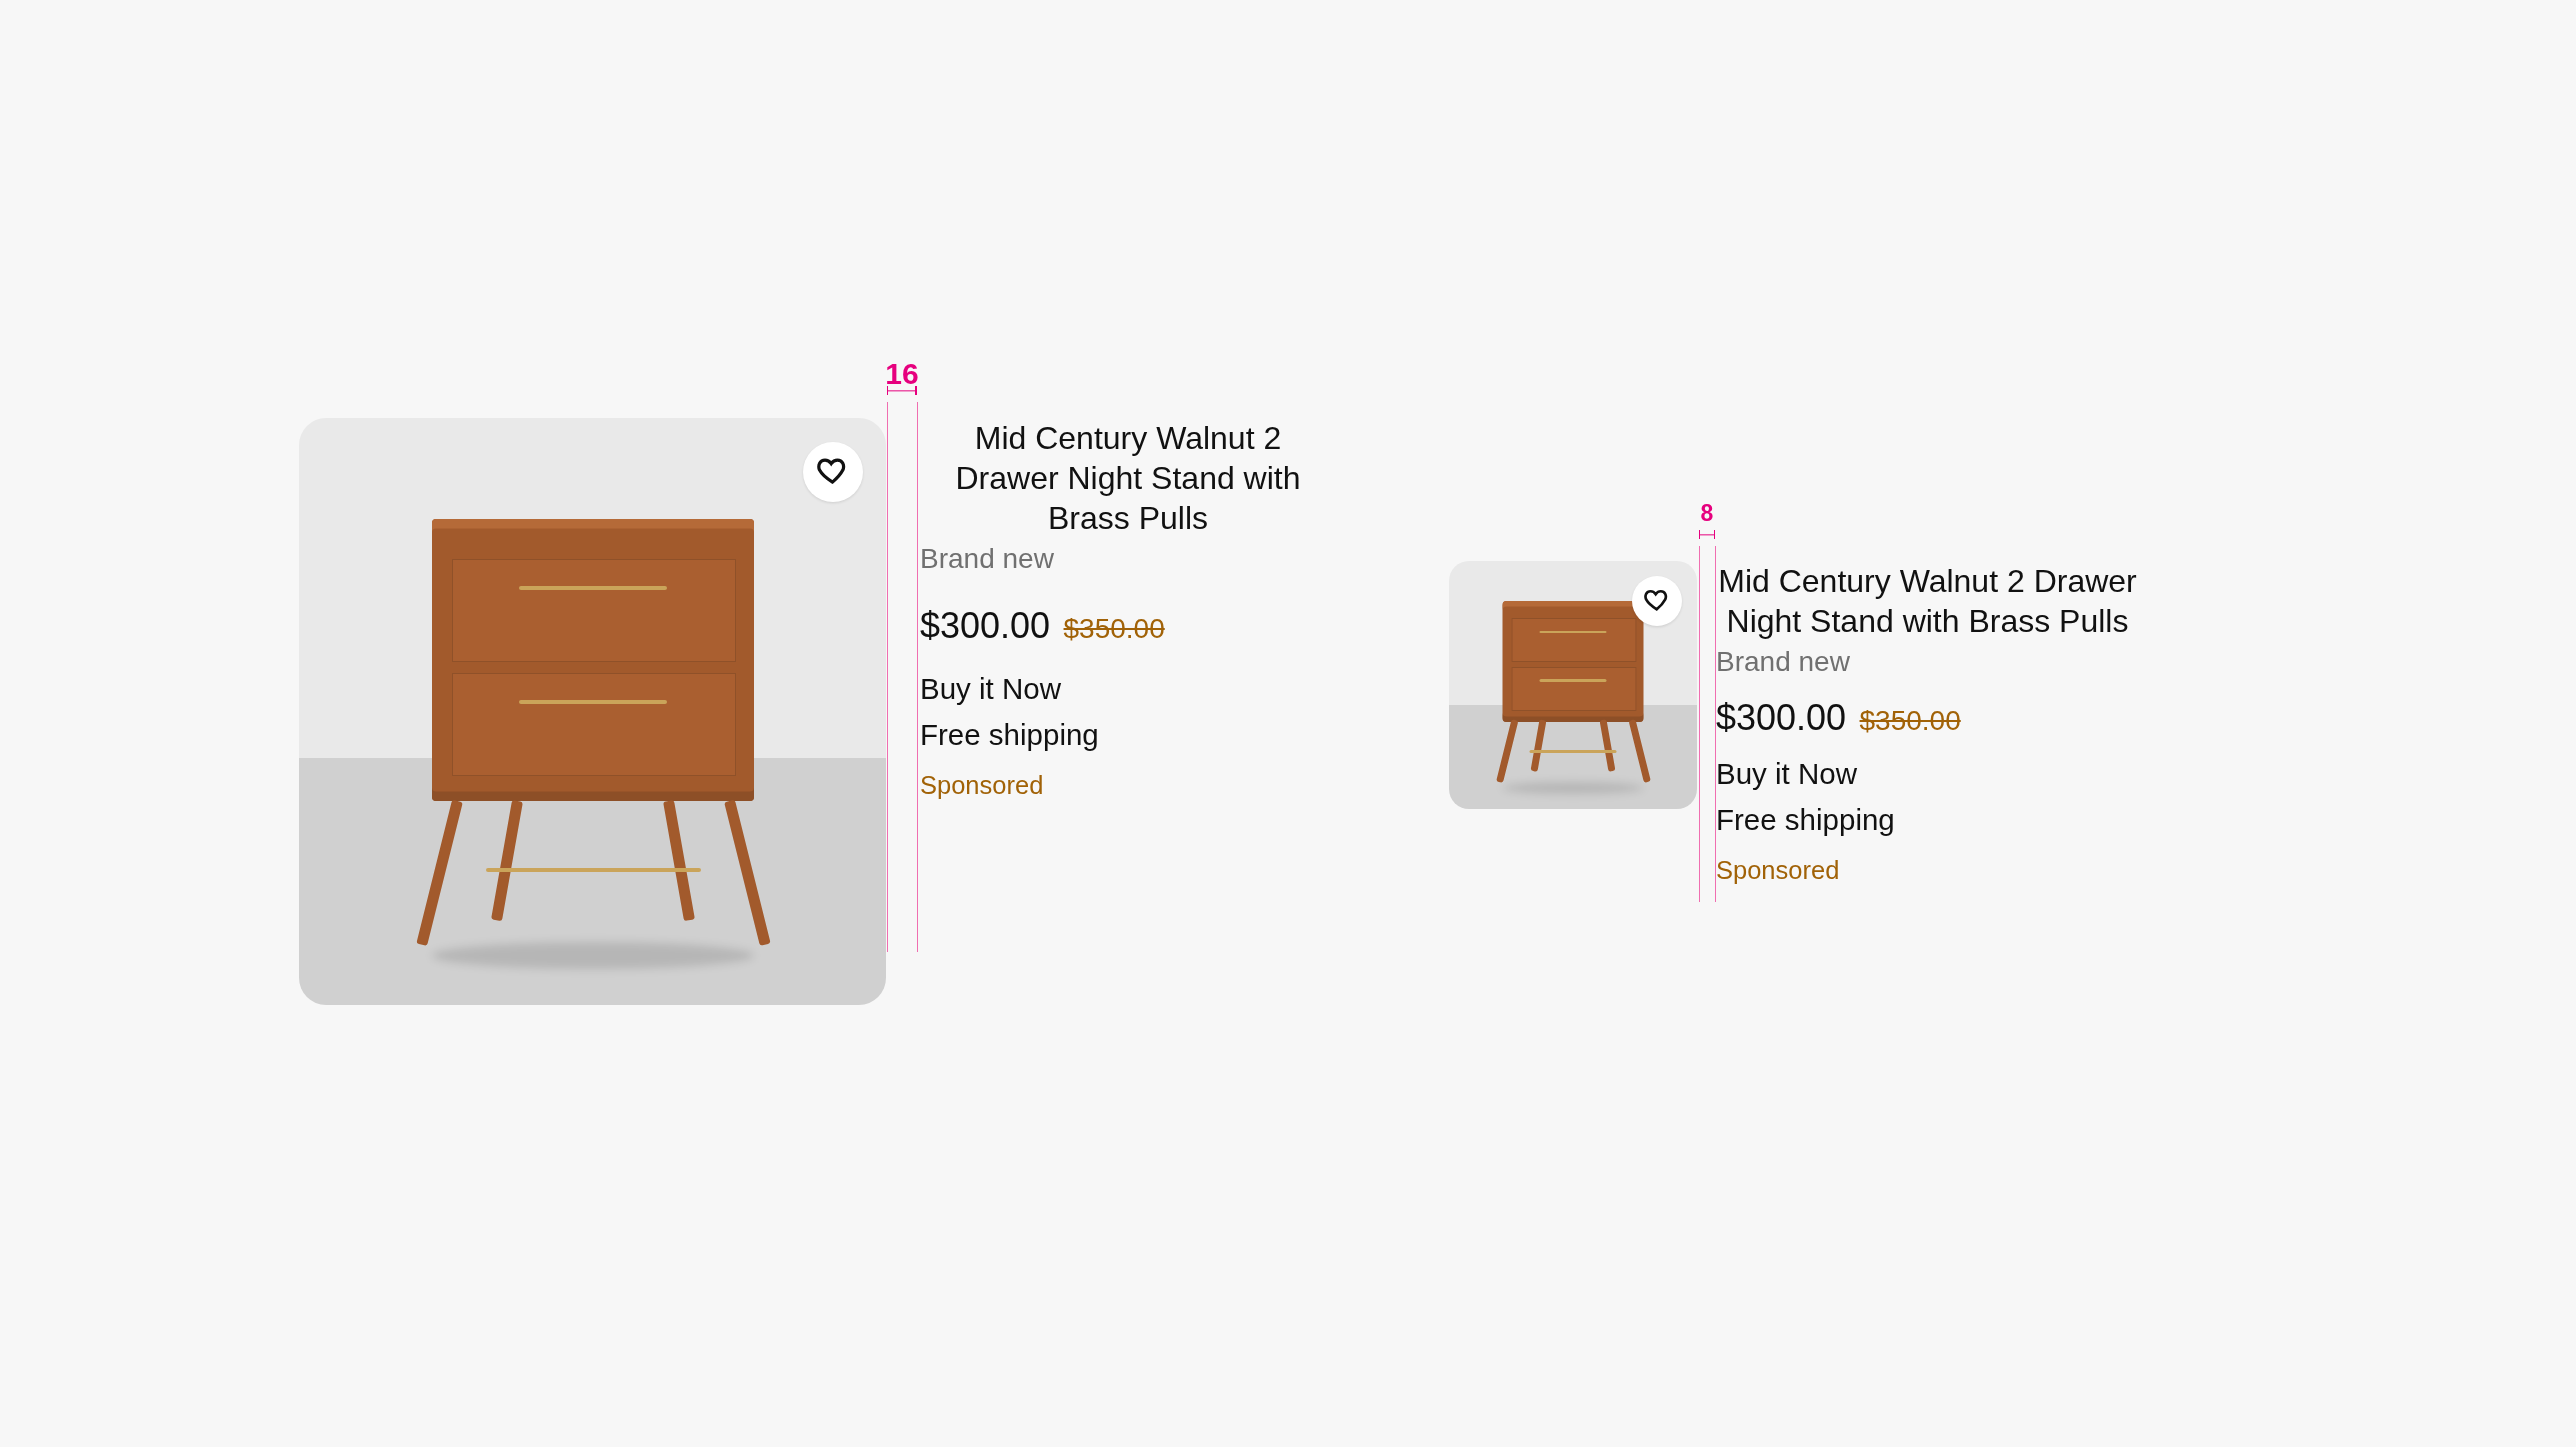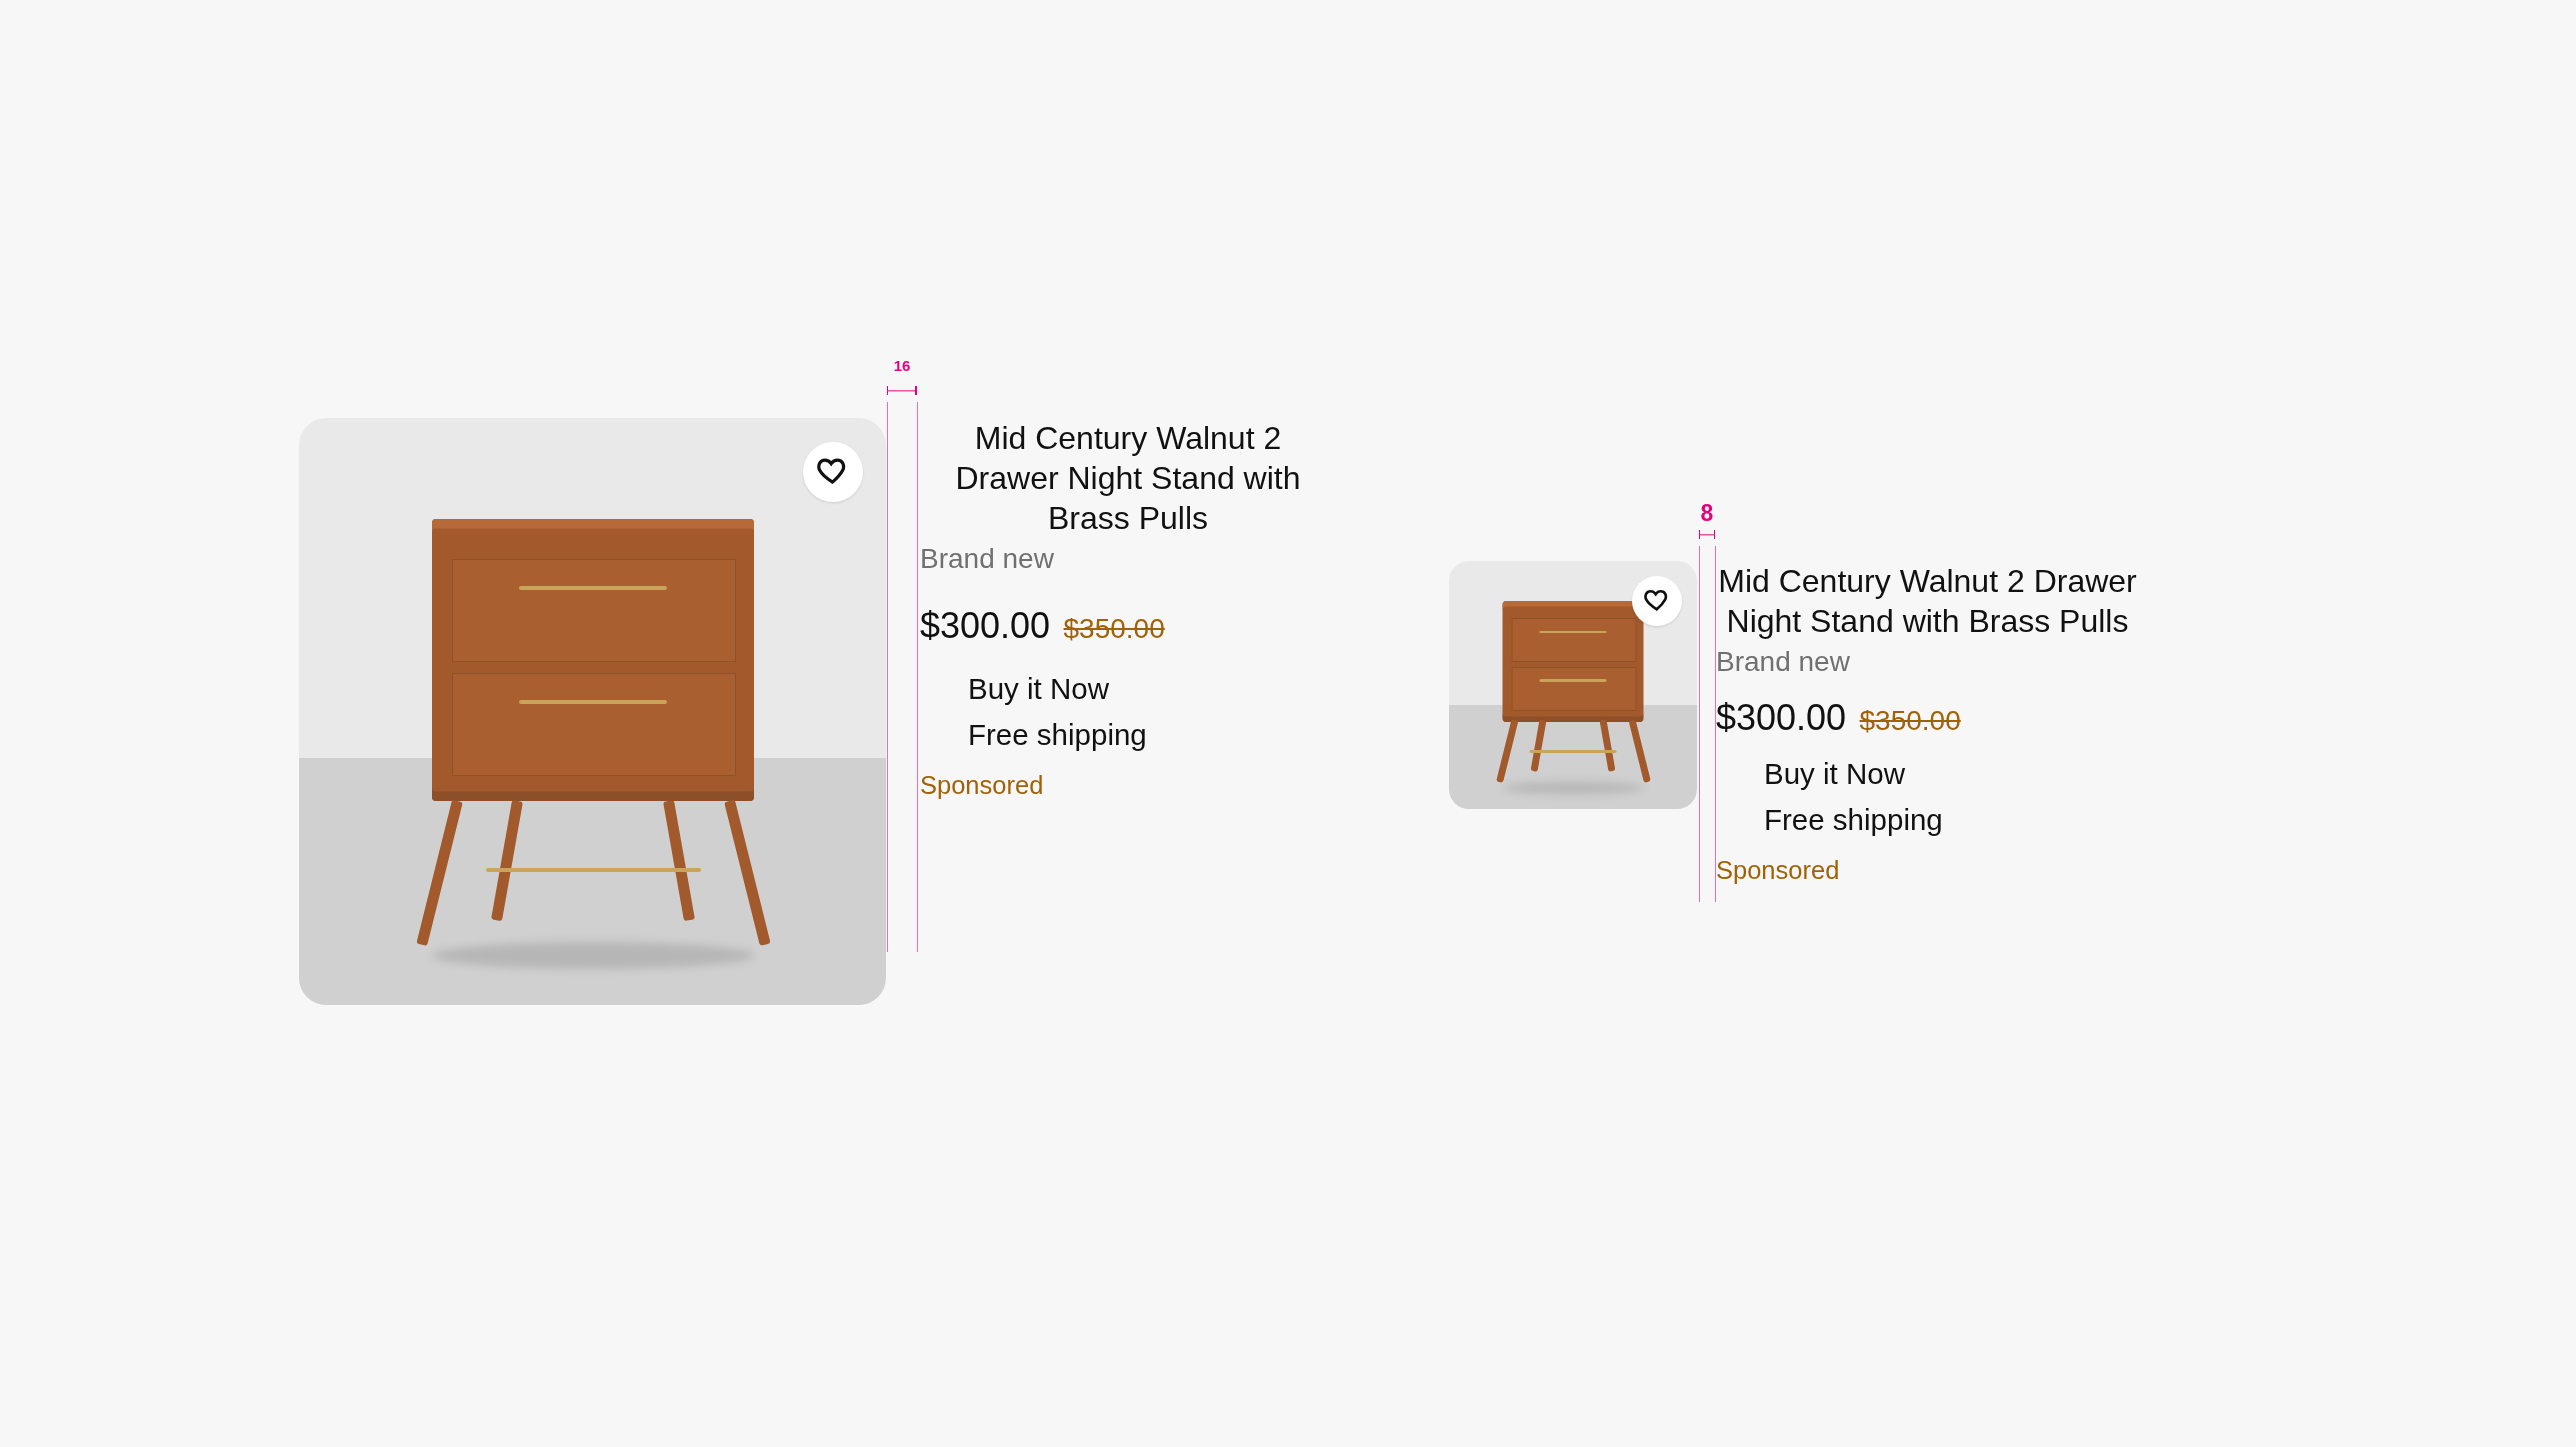--- a/index.html
+++ b/index.html
@@ -89,21 +89,21 @@
     display: flex;
     flex-direction: column;
     line-height: 1.25;
   }
   .title      { color:#111;text-align:center; }
   .condition  { color:#707070; }
   .price-row  { display:flex; align-items:baseline; }
   .price      { color:#111; font-weight:400; }
   .was        { color:#a16207; text-decoration:line-through; }
   .buynow,
-  .shipping   { color:#111;margin-left:48px; }
+  .shipping   { color:#111; }
   .sponsored  { color:#a16207; }
 
   
   .spec {
     position: absolute;
     color: #e6007e;
     font-weight: 600;
   }
   .spec-label   { position:absolute; transform:translateX(-50%); text-align:center; }
   .spec-bracket { position:absolute; height:9.4px; }
@@ -138,21 +138,21 @@
   .card-small .price     { font-size: 36px; }
   .card-small .was       { font-size: 28px; margin-left: 13.4px; }
   .card-small .buynow    { font-size: 29.5px; margin-top: 16px; }
   .card-small .shipping  { font-size: 29.5px; margin-top: 9.4px; }
   .card-small .sponsored { font-size: 25.5px; margin-top: 16px; }
 </style>
 </head>
 <body>
 
 <div class="spec">
-  <div class="spec-label" style="left:902px; top:357px; font-size:15px;">16</div>
+  <div class="spec-label" style="left:902px; top:357px; font-size:30px;">16</div>
   <div class="spec-bracket" style="left:887px; top:386px; width:29.5px;">
     <div class="bar"></div>
     <div class="tick" style="left:0;"></div>
     <div class="tick" style="right:0;"></div>
   </div>
   <div class="spec-guides">
     <div class="g" style="left:887px; top:402px; height:550px;"></div>
     <div class="g" style="left:917px; top:402px; height:550px;"></div>
   </div>
 </div>

